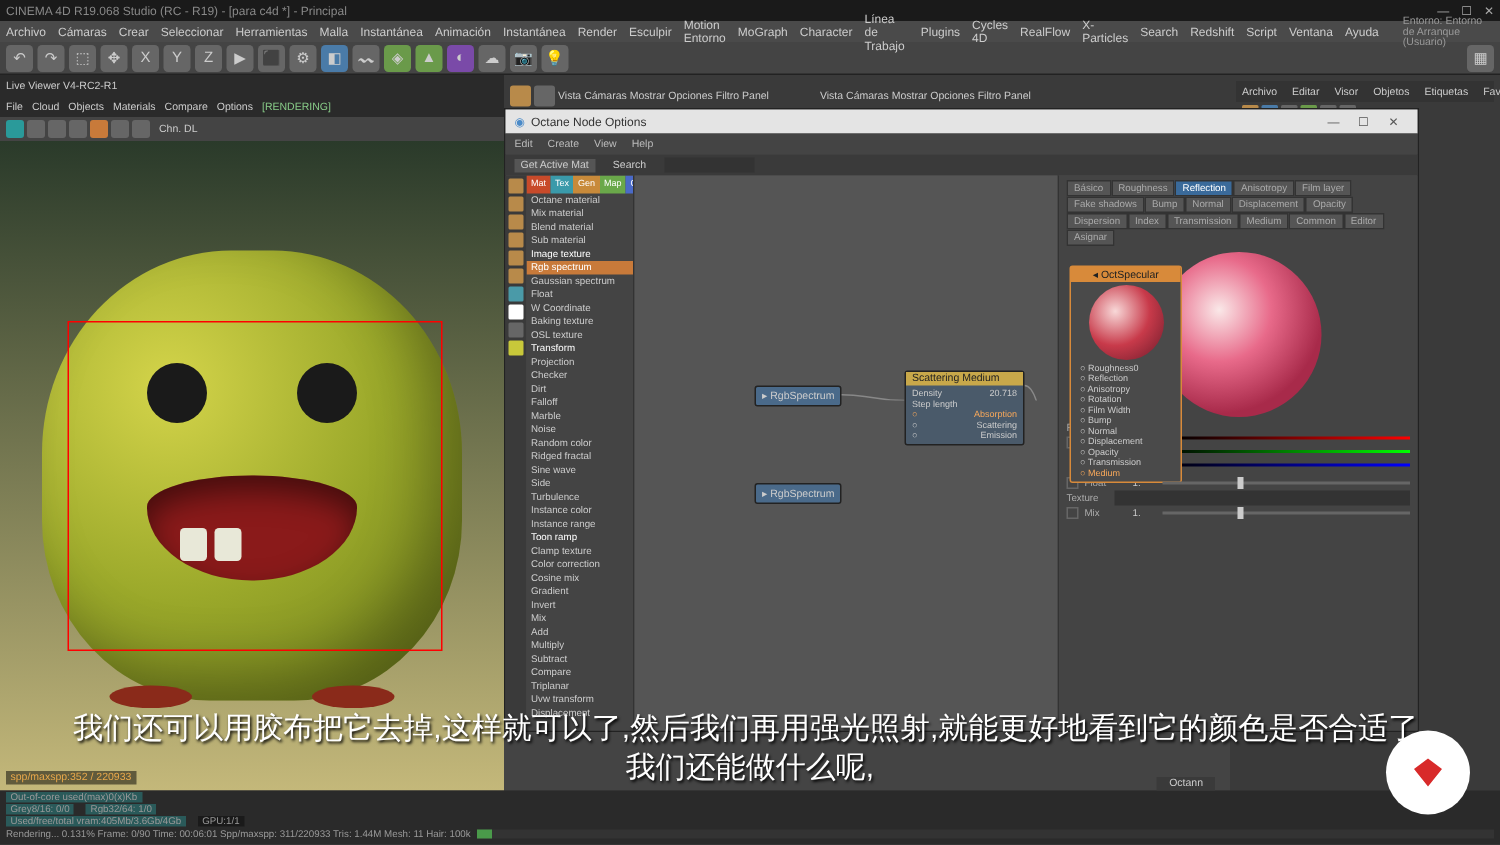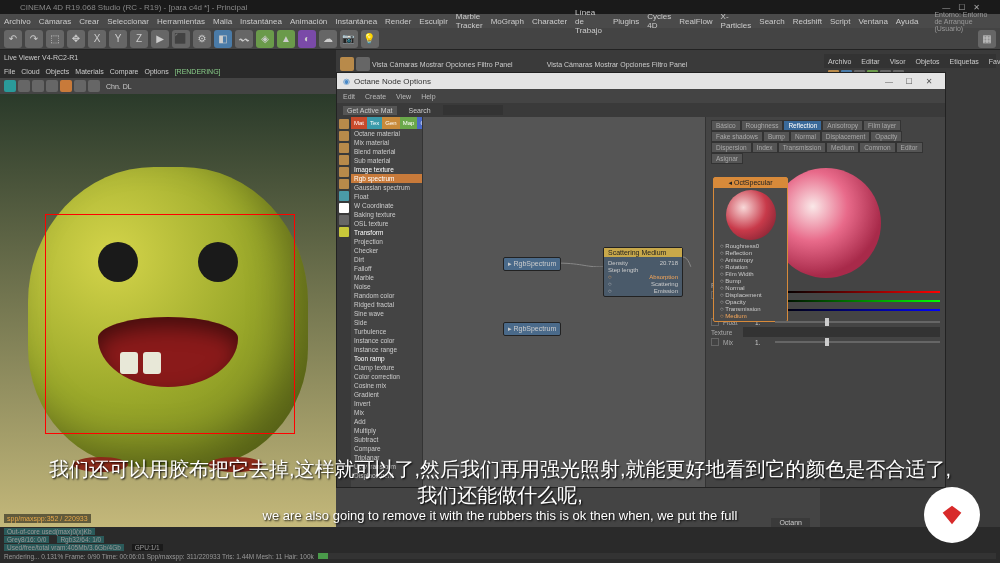--- a/index.html
+++ b/index.html
@@ -1,18 +1,18 @@
 <!DOCTYPE html>
 <html><head>
 <meta charset="utf-8">
 <style>
 * { margin: 0; padding: 0; box-sizing: border-box; font-family: Arial, sans-serif; user-select: none; }
 body { width: 1000px; height: 563px; background: #3a3a3a; color: #ccc; font-size: 9px; overflow: hidden; position: relative; }
 
-.titlebar { height: 14px; background: #1a1a1a; display: flex; align-items: center; padding: 0 20px; font-size: 8px; color: #888; }
+.titlebar { height: 14px; background: #1a1a1a; display: flex; align-items: center; padding: 0 4px; font-size: 8px; color: #888; }
 .titlebar .spacer { flex: 1; }
 .win-controls { display: flex; gap: 8px; color: #aaa; }
 
 .menubar { height: 14px; background: #4a4a4a; display: flex; align-items: center; padding: 0 4px; font-size: 8px; gap: 8px; color: #ccc; }
 .menubar .spacer { flex: 1; }
 .entorno { font-size: 7px; color: #999; }
 
 .toolbar { height: 22px; background: #444; display: flex; align-items: center; padding: 0 4px; gap: 3px; border-bottom: 1px solid #222; }
 .tool-icon { width: 18px; height: 18px; border-radius: 3px; display: flex; align-items: center; justify-content: center; font-size: 10px; }
 .tool-blue { background: #4a7ba8; }
@@ -151,21 +151,21 @@
   <span>Cámaras</span>
   <span>Crear</span>
   <span>Seleccionar</span>
   <span>Herramientas</span>
   <span>Malla</span>
   <span>Instantánea</span>
   <span>Animación</span>
   <span>Instantánea</span>
   <span>Render</span>
   <span>Esculpir</span>
-  <span>Marble Tracker</span>
+  <span>Motion Entorno</span>
   <span>MoGraph</span>
   <span>Character</span>
   <span>Línea de Trabajo</span>
   <span>Plugins</span>
   <span>Cycles 4D</span>
   <span>RealFlow</span>
   <span>X-Particles</span>
   <span>Search</span>
   <span>Redshift</span>
   <span>Script</span>
@@ -497,21 +497,20 @@
           </div>
       </div>
     </div>
   </div>
 </div>
 
 <div class="oct-tab">Octann</div>
 
 <div class="subtitle">
   <div class="cn">我们还可以用胶布把它去掉,这样就可以了,然后我们再用强光照射,就能更好地看到它的颜色是否合适了,我们还能做什么呢,</div>
-  <div>we are also going to remove it with the rubbers this is ok then when, we put the full</div>
 </div>
 
 <div class="logo-badge">
   <svg viewBox="0 0 24 24">
       <path d="M12 4 L20 10 L12 20 L4 10 Z M12 9 L16 12 L12 16 L8 12 Z" fill="#d82a2a"></path>
     </svg>
 </div>
 
 <div class="statusbar">
   <div class="status-row">

